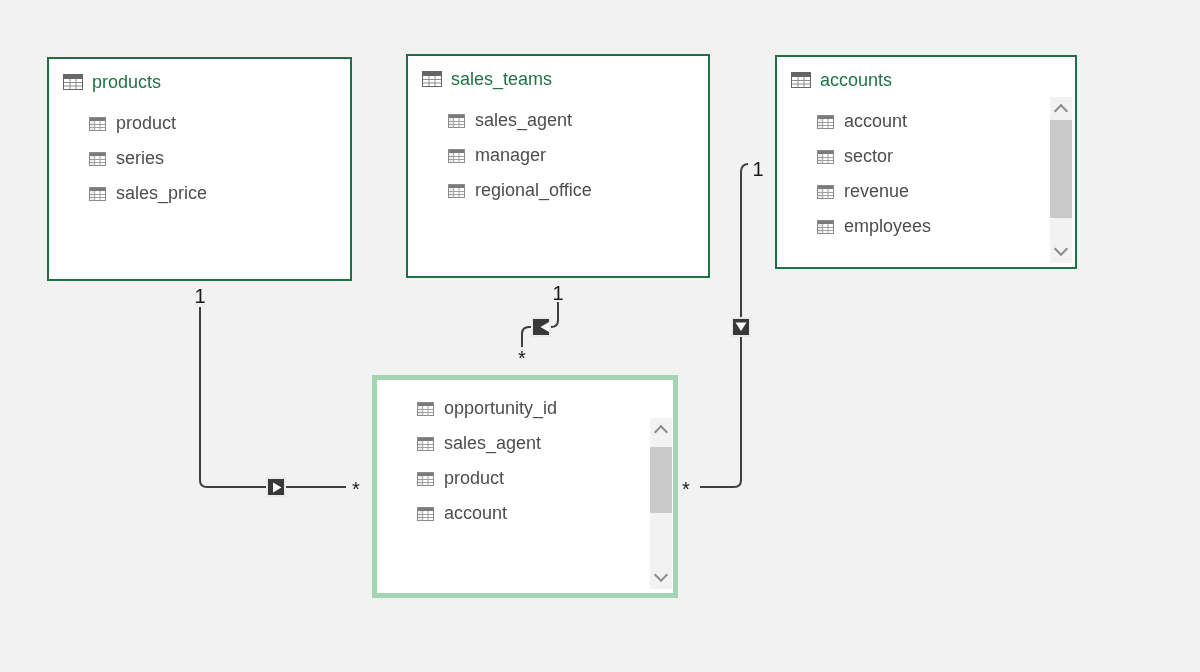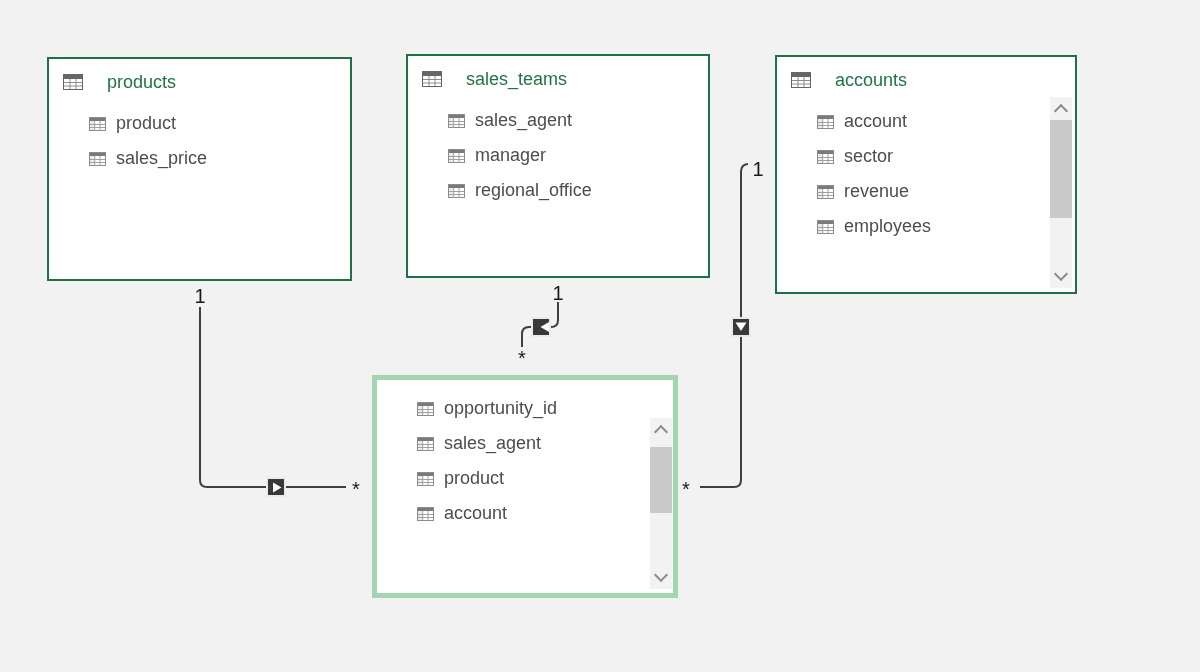--- a/index.html
+++ b/index.html
@@ -6,21 +6,21 @@
   .canvas{
     position:relative;width:1200px;height:672px;background:#f2f2f2;overflow:hidden;
     font-family:"Liberation Sans", sans-serif;
   }
   .rel-overlay{position:absolute;left:0;top:0;width:1200px;height:672px;z-index:1;}
   .table-card{
     position:absolute;background:#ffffff;border:2px solid #1e7145;box-sizing:border-box;z-index:2;
   }
   .table-card.highlighted{border:5px solid #a3d5b2;}
   .tbl-header{
-    display:flex;align-items:center;gap:24px;padding:10px 0 0 14px;height:26px;
+    display:flex;align-items:center;gap:9px;padding:10px 0 0 14px;height:26px;
   }
   .tbl-title{color:#217346;font-size:18px;line-height:26px;white-space:nowrap;}
   .fields{padding:11px 0 0 40px;}
   .field-row{display:flex;align-items:center;gap:10px;height:35px;}
   .field-label{color:#4d4d4d;font-size:18px;white-space:nowrap;}
   .hdr-icon,.fld-icon{flex:0 0 auto;display:block;}
   
   .vscroll{
     position:absolute;width:22px;background:#f2f2f2;z-index:3;
     display:flex;flex-direction:column;justify-content:space-between;align-items:center;
@@ -102,20 +102,32 @@
       <div class="field-row">
         <svg class="fld-icon" width="17" height="14" viewBox="0 0 17 14">
           <rect x="0.5" y="0.5" width="16" height="13" fill="#ffffff" stroke="#8c8c8c"></rect>
           <rect x="1" y="1" width="15" height="3" fill="#7a7a7a"></rect>
           <rect x="1" y="4" width="4.5" height="9" fill="#ececec"></rect>
           <line x1="5.7" y1="4" x2="5.7" y2="13.5" stroke="#a0a0a0"></line>
           <line x1="11" y1="4" x2="11" y2="13.5" stroke="#a0a0a0"></line>
           <line x1="1" y1="7.5" x2="16" y2="7.5" stroke="#a0a0a0"></line>
           <line x1="1" y1="10.5" x2="16" y2="10.5" stroke="#a0a0a0"></line>
         </svg>
+        <span class="field-label">series</span>
+      </div>
+      <div class="field-row">
+        <svg class="fld-icon" width="17" height="14" viewBox="0 0 17 14">
+          <rect x="0.5" y="0.5" width="16" height="13" fill="#ffffff" stroke="#8c8c8c"></rect>
+          <rect x="1" y="1" width="15" height="3" fill="#7a7a7a"></rect>
+          <rect x="1" y="4" width="4.5" height="9" fill="#ececec"></rect>
+          <line x1="5.7" y1="4" x2="5.7" y2="13.5" stroke="#a0a0a0"></line>
+          <line x1="11" y1="4" x2="11" y2="13.5" stroke="#a0a0a0"></line>
+          <line x1="1" y1="7.5" x2="16" y2="7.5" stroke="#a0a0a0"></line>
+          <line x1="1" y1="10.5" x2="16" y2="10.5" stroke="#a0a0a0"></line>
+        </svg>
         <span class="field-label">sales_price</span>
       </div>
     </div>
   </div>
 
   <div class="table-card" style="left:406px;top:54px;width:304px;height:224px;">
     <div class="tbl-header">
       <svg class="hdr-icon" width="20" height="16" viewBox="0 0 20 16">
         <rect x="0.5" y="0.5" width="19" height="15" fill="#ffffff" stroke="#666666"></rect>
         <rect x="1" y="1" width="18" height="4" fill="#666666"></rect>
@@ -159,21 +171,21 @@
           <line x1="5.7" y1="4" x2="5.7" y2="13.5" stroke="#a0a0a0"></line>
           <line x1="11" y1="4" x2="11" y2="13.5" stroke="#a0a0a0"></line>
           <line x1="1" y1="7.5" x2="16" y2="7.5" stroke="#a0a0a0"></line>
           <line x1="1" y1="10.5" x2="16" y2="10.5" stroke="#a0a0a0"></line>
         </svg>
         <span class="field-label">regional_office</span>
       </div>
     </div>
   </div>
 
-  <div class="table-card" style="left:775px;top:55px;width:302px;height:239px;">
+  <div class="table-card" style="left:775px;top:55px;width:302px;height:214px;">
     <div class="tbl-header">
       <svg class="hdr-icon" width="20" height="16" viewBox="0 0 20 16">
         <rect x="0.5" y="0.5" width="19" height="15" fill="#ffffff" stroke="#666666"></rect>
         <rect x="1" y="1" width="18" height="4" fill="#666666"></rect>
         <line x1="7" y1="5" x2="7" y2="15" stroke="#8d8d8d"></line>
         <line x1="13" y1="5" x2="13" y2="15" stroke="#8d8d8d"></line>
         <line x1="1" y1="8.5" x2="19" y2="8.5" stroke="#8d8d8d"></line>
         <line x1="1" y1="12" x2="19" y2="12" stroke="#8d8d8d"></line>
       </svg>
       <span class="tbl-title">accounts</span>

